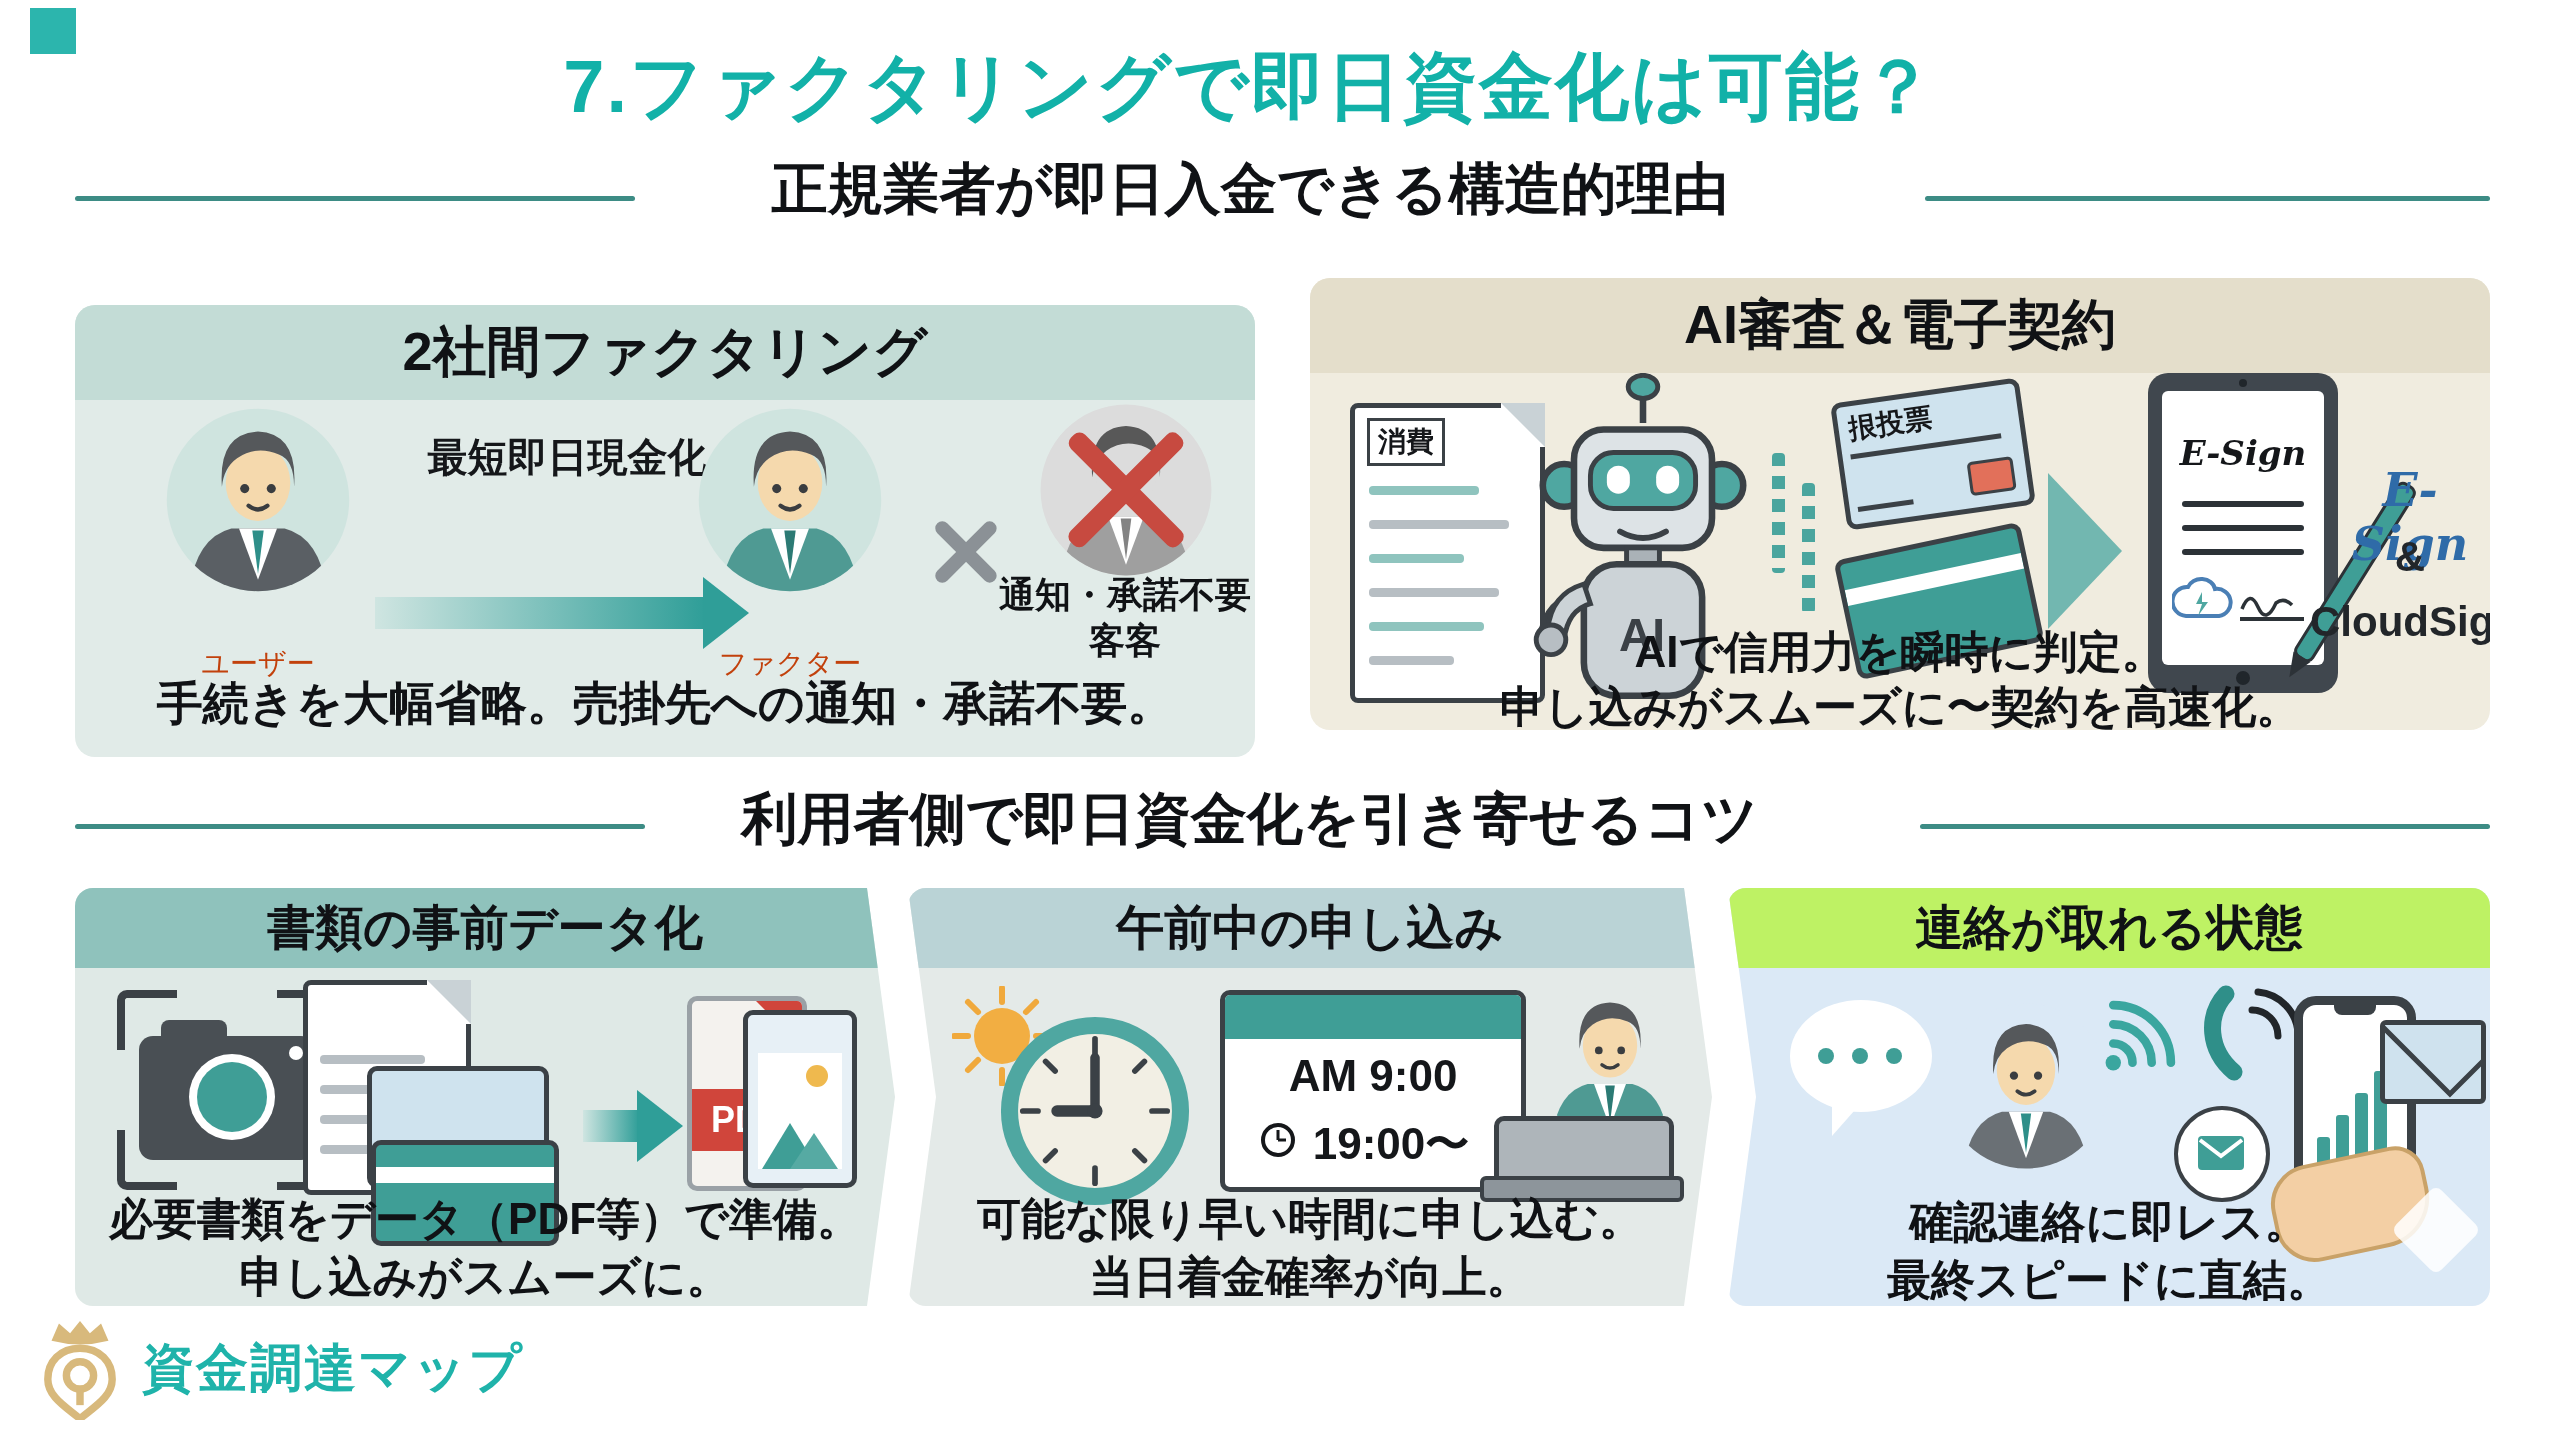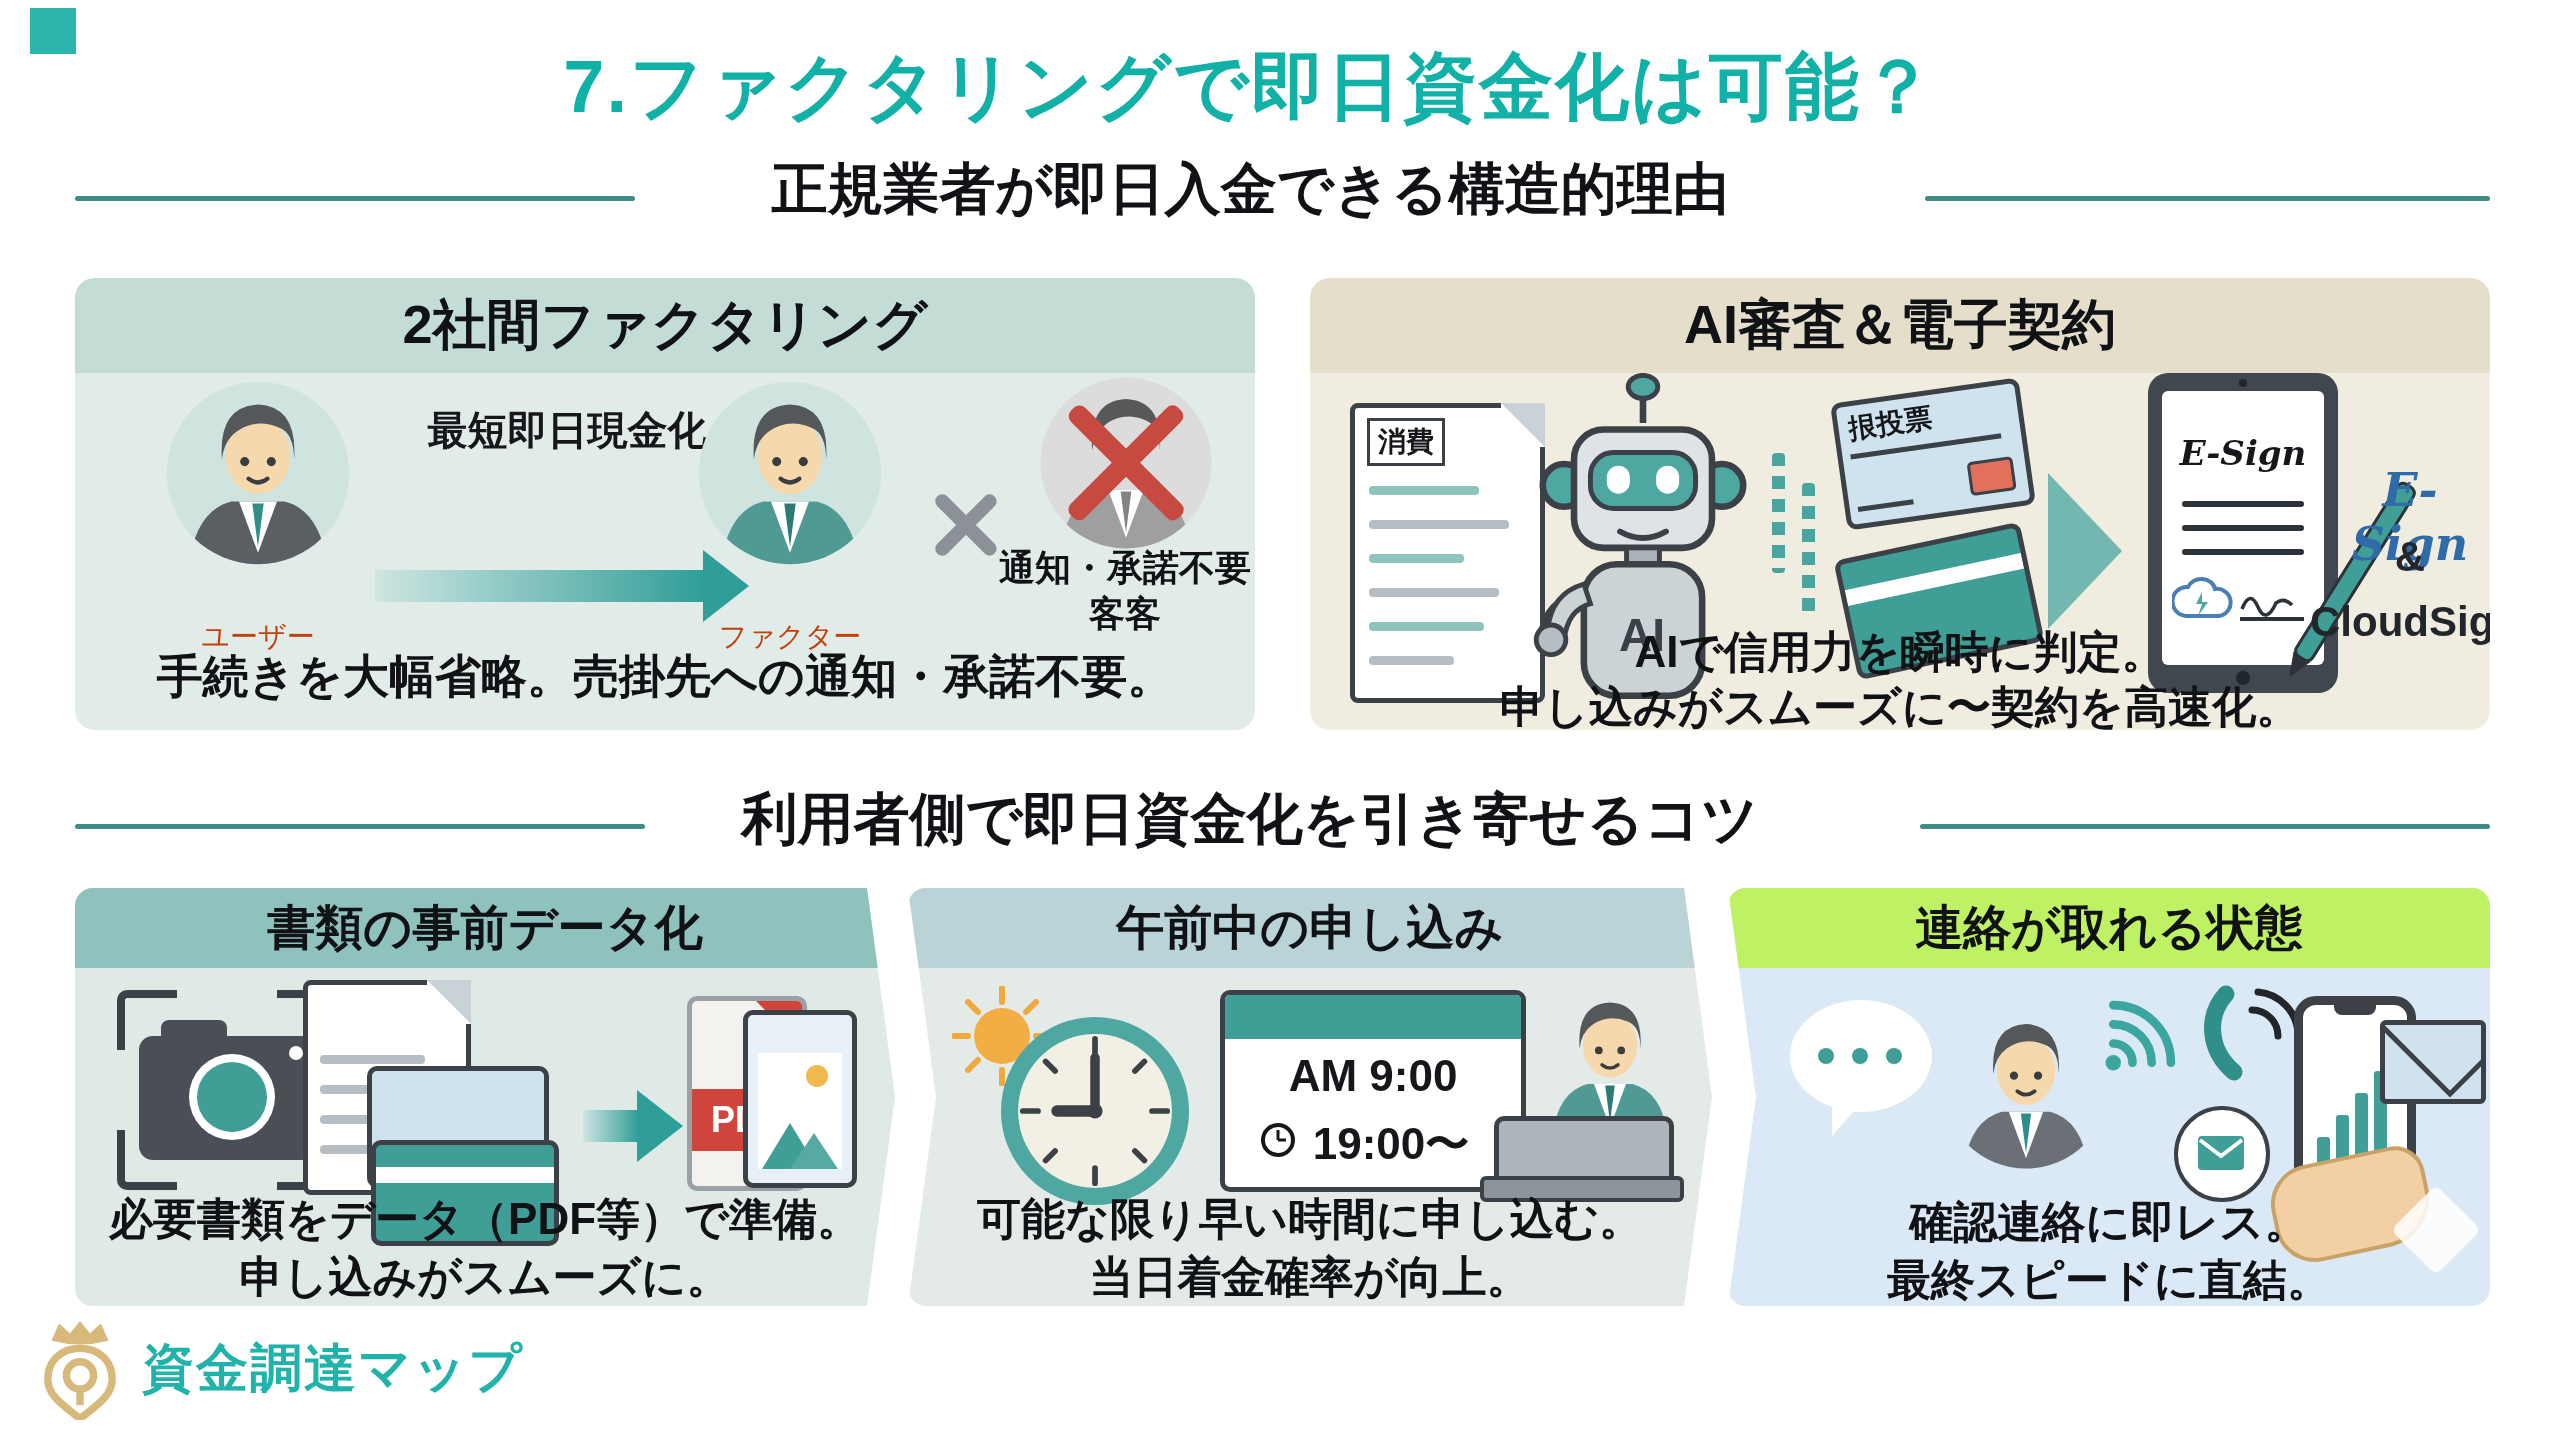--- a/index.html
+++ b/index.html
@@ -19,21 +19,21 @@
   .hline{height:5px;background:#3d8c85;border-radius:3px;}
   .l1a{left:75px;top:196px;width:560px;}
   .l1b{left:1925px;top:196px;width:565px;}
   .l2a{left:75px;top:824px;width:570px;}
   .l2b{left:1920px;top:824px;width:570px;}
 
   
   .card{top:278px;height:452px;border-radius:20px;overflow:hidden;}
   .card-header{position:absolute;left:0;right:0;top:0;height:95px;display:flex;align-items:center;
                justify-content:center;font-size:54px;font-weight:bold;color:#101215;}
-  #card-2sha{left:75px;width:1180px;background:#e1ebe8;}
+  #card-2sha{left:75px;width:1180px;background:#e1ebe8;margin-top:27px;}
   #card-2sha .card-header{background:#c3dcd6;}
   #card-ai{left:1310px;width:1180px;background:#f0ecdf;}
   #card-ai .card-header{background:#e4decb;}
 
   .bust{display:block;}
   .name-label{font-size:28px;font-weight:normal;text-align:center;color:#c2410c;}
   .small-label{font-size:36px;font-weight:bold;text-align:center;color:#101215;line-height:1.2;}
   .card-caption{left:0;right:0;text-align:center;font-size:46px;font-weight:bold;color:#101215;}
 
   .flow-arrow{height:32px;background:linear-gradient(90deg,#cfe5e1,#2f9e98);}

